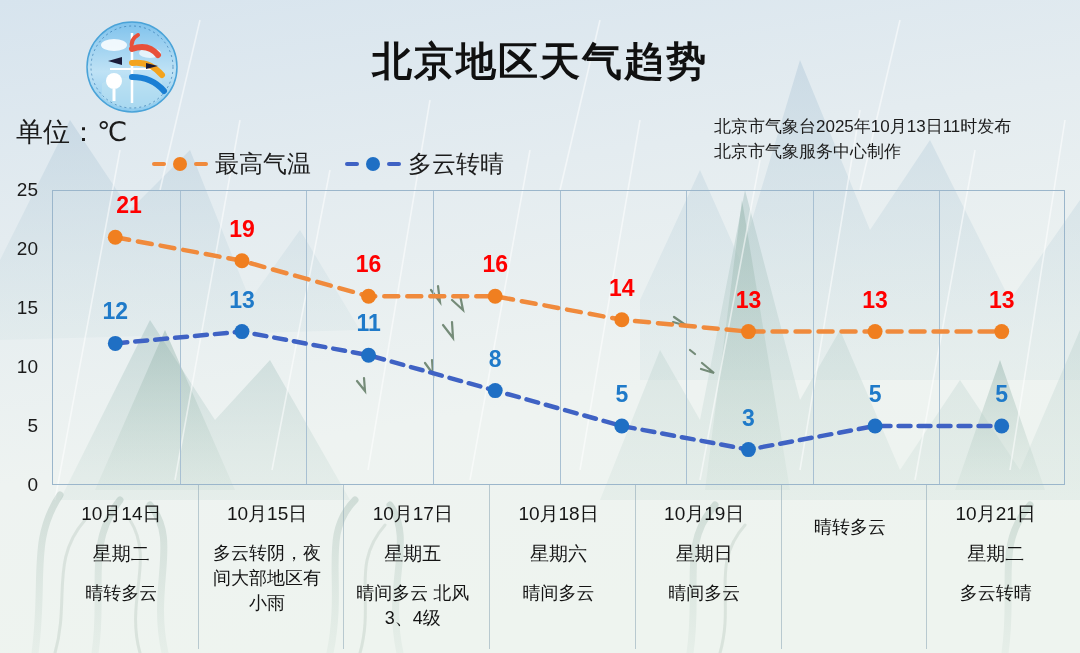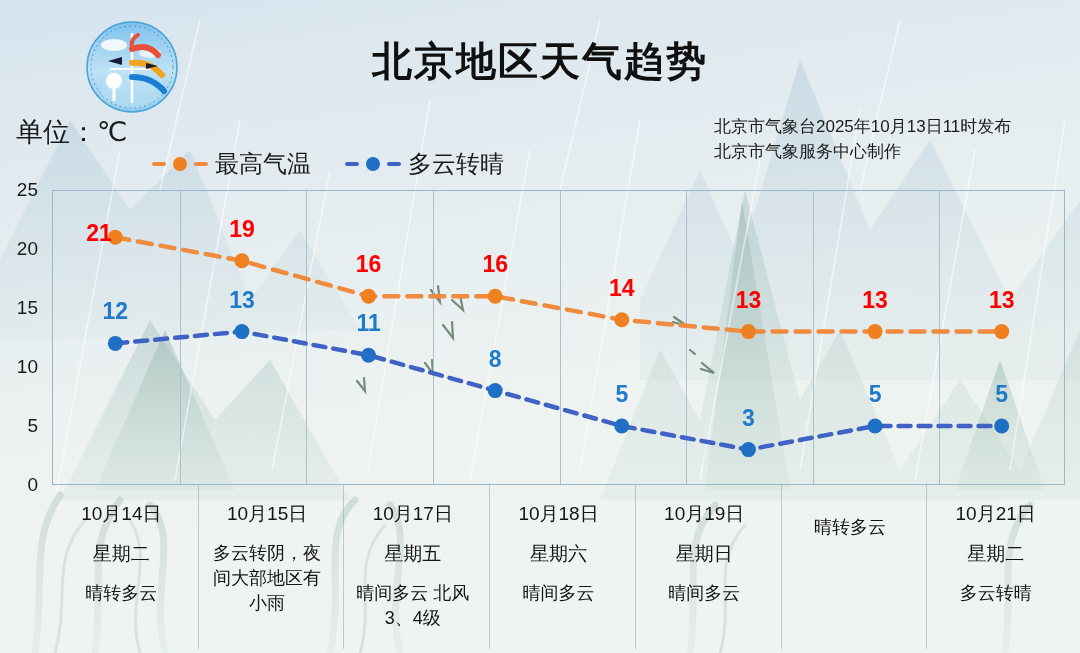--- a/index.html
+++ b/index.html
@@ -374,21 +374,21 @@
       <div class="col">
         <div class="c-desc">晴转多云</div>
       </div>
       <div class="col">
         <div class="c-date">10月21日</div>
         <div class="c-week">星期二</div>
         <div class="c-desc">多云转晴</div>
       </div>
     </div>
 
-<div class="pt-label high" style="left: 99px; top: 205.2px; margin-top: 28px;">21</div>
+<div class="pt-label high" style="left: 129px; top: 205.2px;">21</div>
     <div class="pt-label high" style="left: 241.938px; top: 228.8px;">19</div>
     <div class="pt-label high" style="left: 368.562px; top: 264.2px;">16</div>
     <div class="pt-label high" style="left: 495.188px; top: 264.2px;">16</div>
     <div class="pt-label high" style="left: 621.812px; top: 287.8px;">14</div>
     <div class="pt-label high" style="left: 748.438px; top: 299.6px;">13</div>
     <div class="pt-label high" style="left: 875.062px; top: 299.6px;">13</div>
     <div class="pt-label high" style="left: 1001.69px; top: 299.6px;">13</div>
     <div class="pt-label low" style="left: 115.312px; top: 311.4px;">12</div>
     <div class="pt-label low" style="left: 241.938px; top: 299.6px;">13</div>
     <div class="pt-label low" style="left: 368.562px; top: 323.2px;">11</div>

